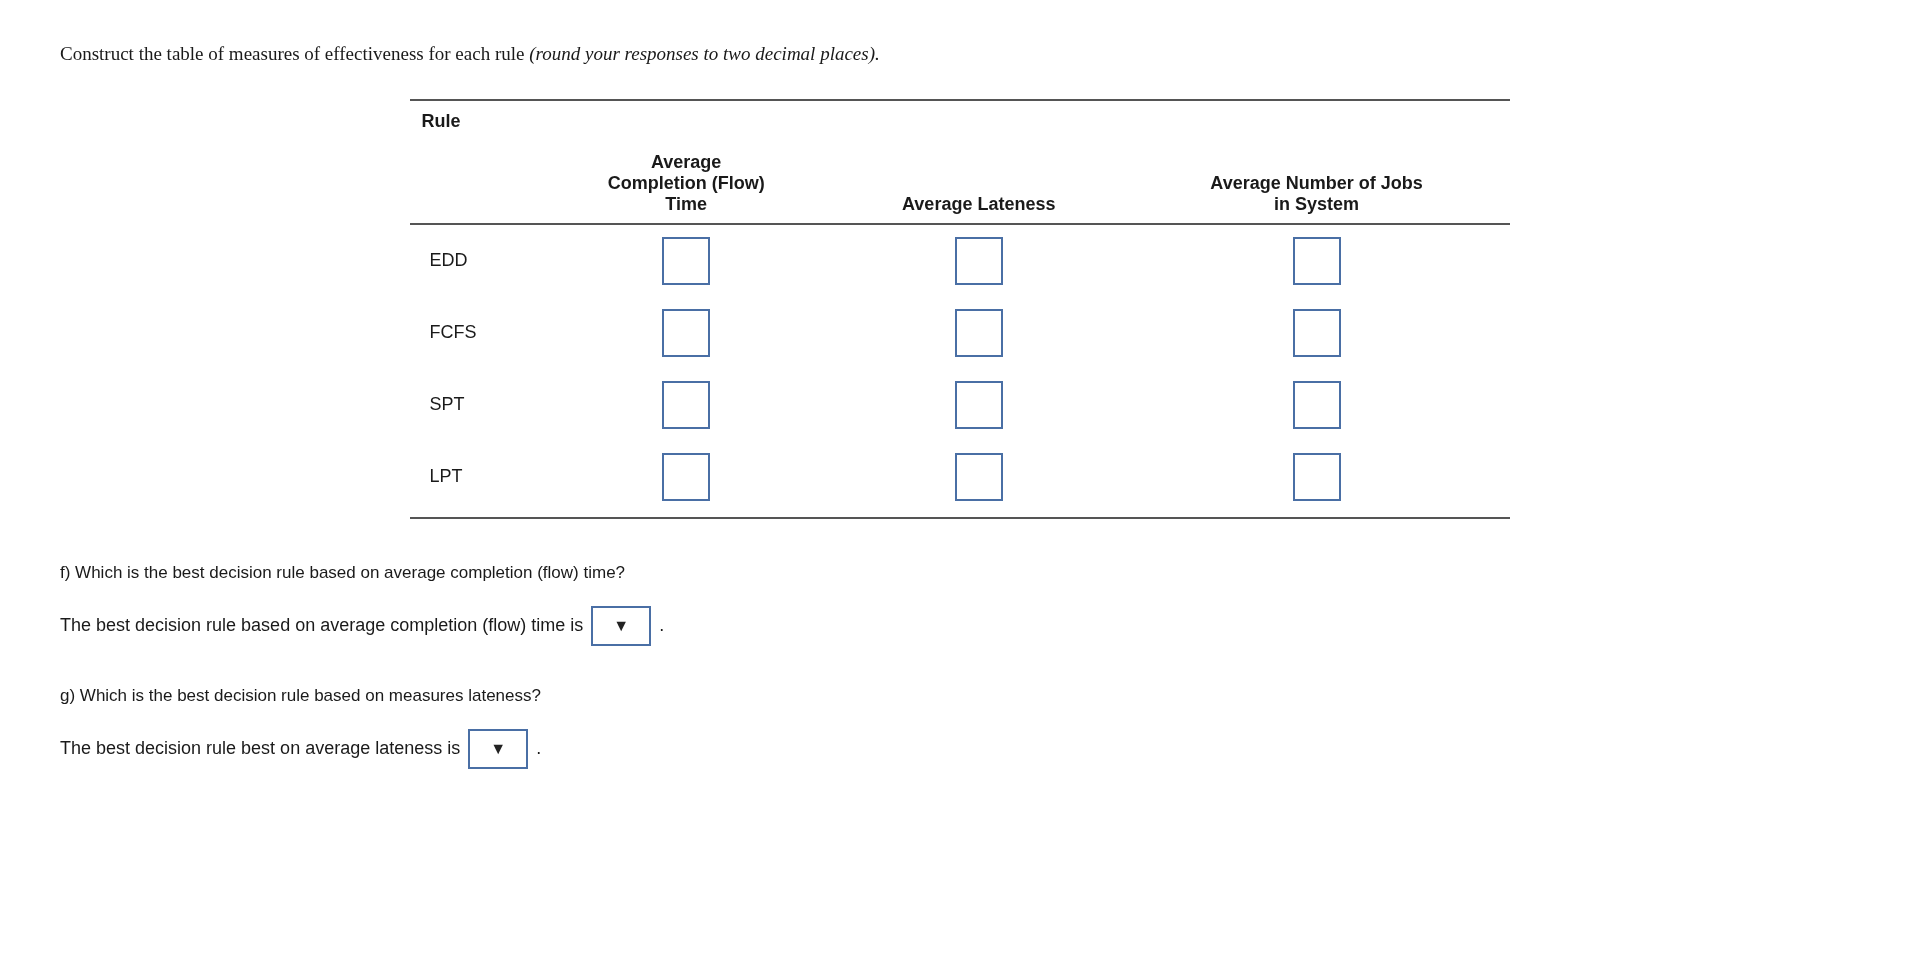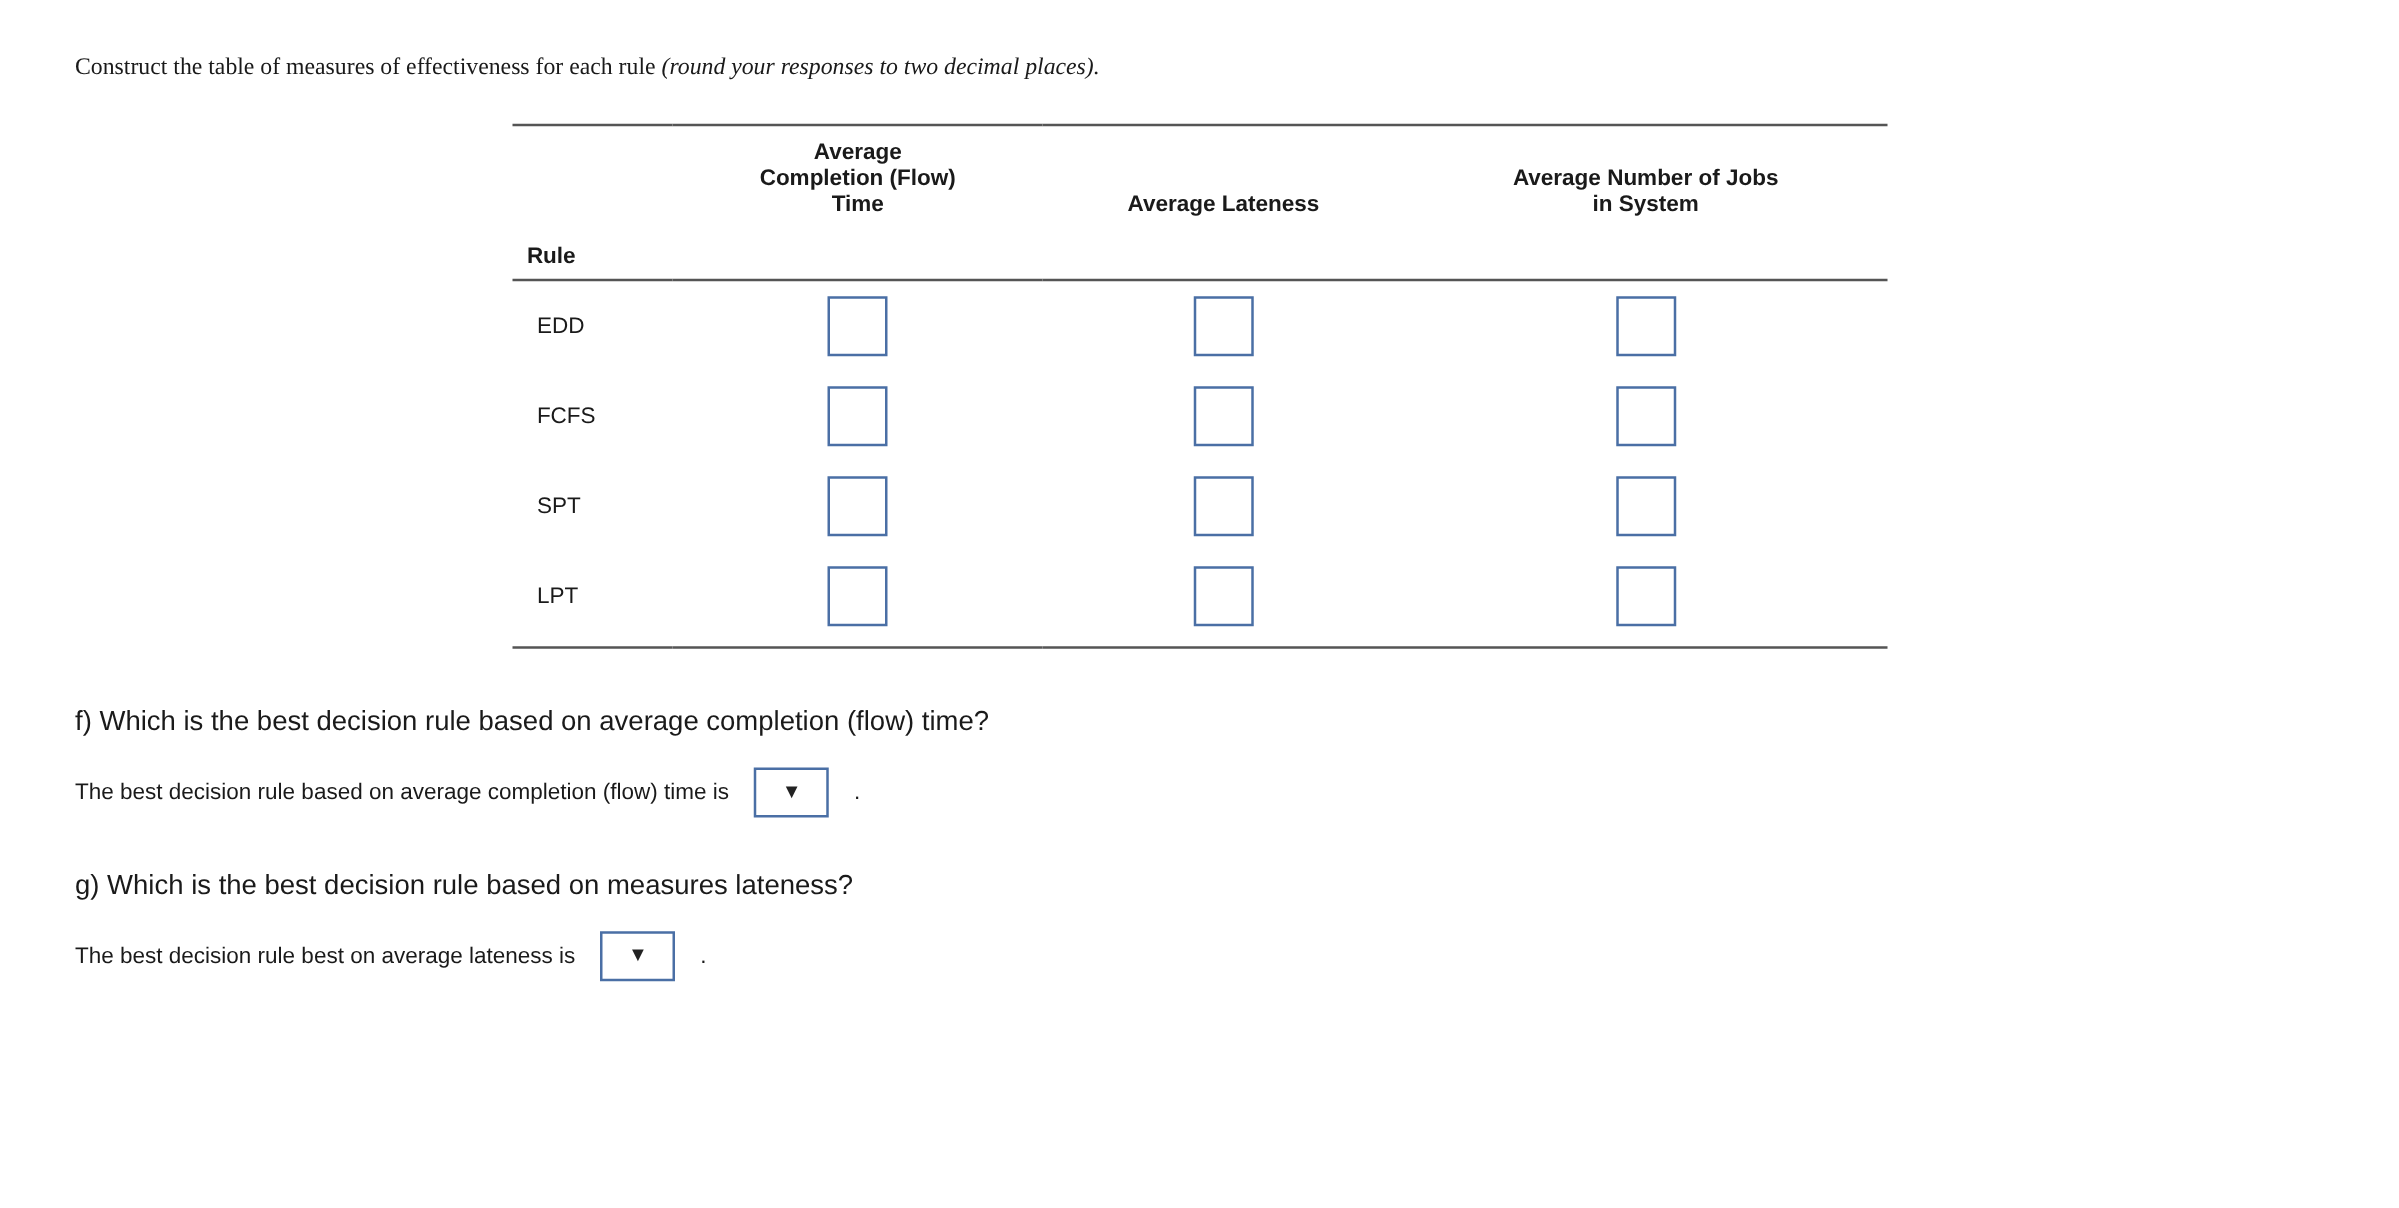--- a/index.html
+++ b/index.html
@@ -77,31 +77,31 @@
     td.rule-name {
       text-align: left;
       padding-left: 20px;
     }
 
     td.input-cell {
       text-align: center;
     }
 
     .section-text {
-      font-size: 22px;
+      font-size: 17px;
       margin-bottom: 20px;
       line-height: 1.6;
     }
 
     .answer-line {
       font-size: 18px;
       margin-bottom: 36px;
       display: flex;
       align-items: center;
-      gap: 20px;
+      gap: 8px;
     }
 
     .dropdown-box {
       display: inline-flex;
       align-items: center;
       justify-content: center;
       width: 60px;
       height: 40px;
       border: 2px solid #4a6fa5;
       background: #ffffff;
@@ -121,38 +121,38 @@
 </head>
 <body>
 
 <p class="instruction">
   <span>Construct the table of measures of effectiveness for each rule </span><em>(round your responses to two decimal places).</em>
 </p>
 
 <div class="table-container">
   <table>
     <thead>
+      <tr>
+        <th class="rule-col">Rule</th>
+        <th></th>
+        <th></th>
+        <th></th>
+      </tr>
       <tr>
         <th class="rule-col"></th>
         <th>
           <span>Average<br>Completion (Flow)<br>Time</span>
         </th>
         <th>
           <span>Average Lateness</span>
         </th>
         <th>
           <span>Average Number of Jobs<br>in System</span>
         </th>
       </tr>
-      <tr>
-        <th class="rule-col">Rule</th>
-        <th></th>
-        <th></th>
-        <th></th>
-      </tr>
     </thead>
     <tbody id="table-body">
     <tr>
           <td class="rule-name">EDD</td>
           <td class="input-cell"><input type="text" style="width: 48px; height: 48px; border: 2px solid rgb(74, 111, 165); background: rgb(255, 255, 255); text-align: center; font-size: 16px; outline: none;"></td>
           <td class="input-cell"><input type="text" style="width: 48px; height: 48px; border: 2px solid rgb(74, 111, 165); background: rgb(255, 255, 255); text-align: center; font-size: 16px; outline: none;"></td>
           <td class="input-cell"><input type="text" style="width: 48px; height: 48px; border: 2px solid rgb(74, 111, 165); background: rgb(255, 255, 255); text-align: center; font-size: 16px; outline: none;"></td>
         </tr>
         <tr>
           <td class="rule-name">FCFS</td>

